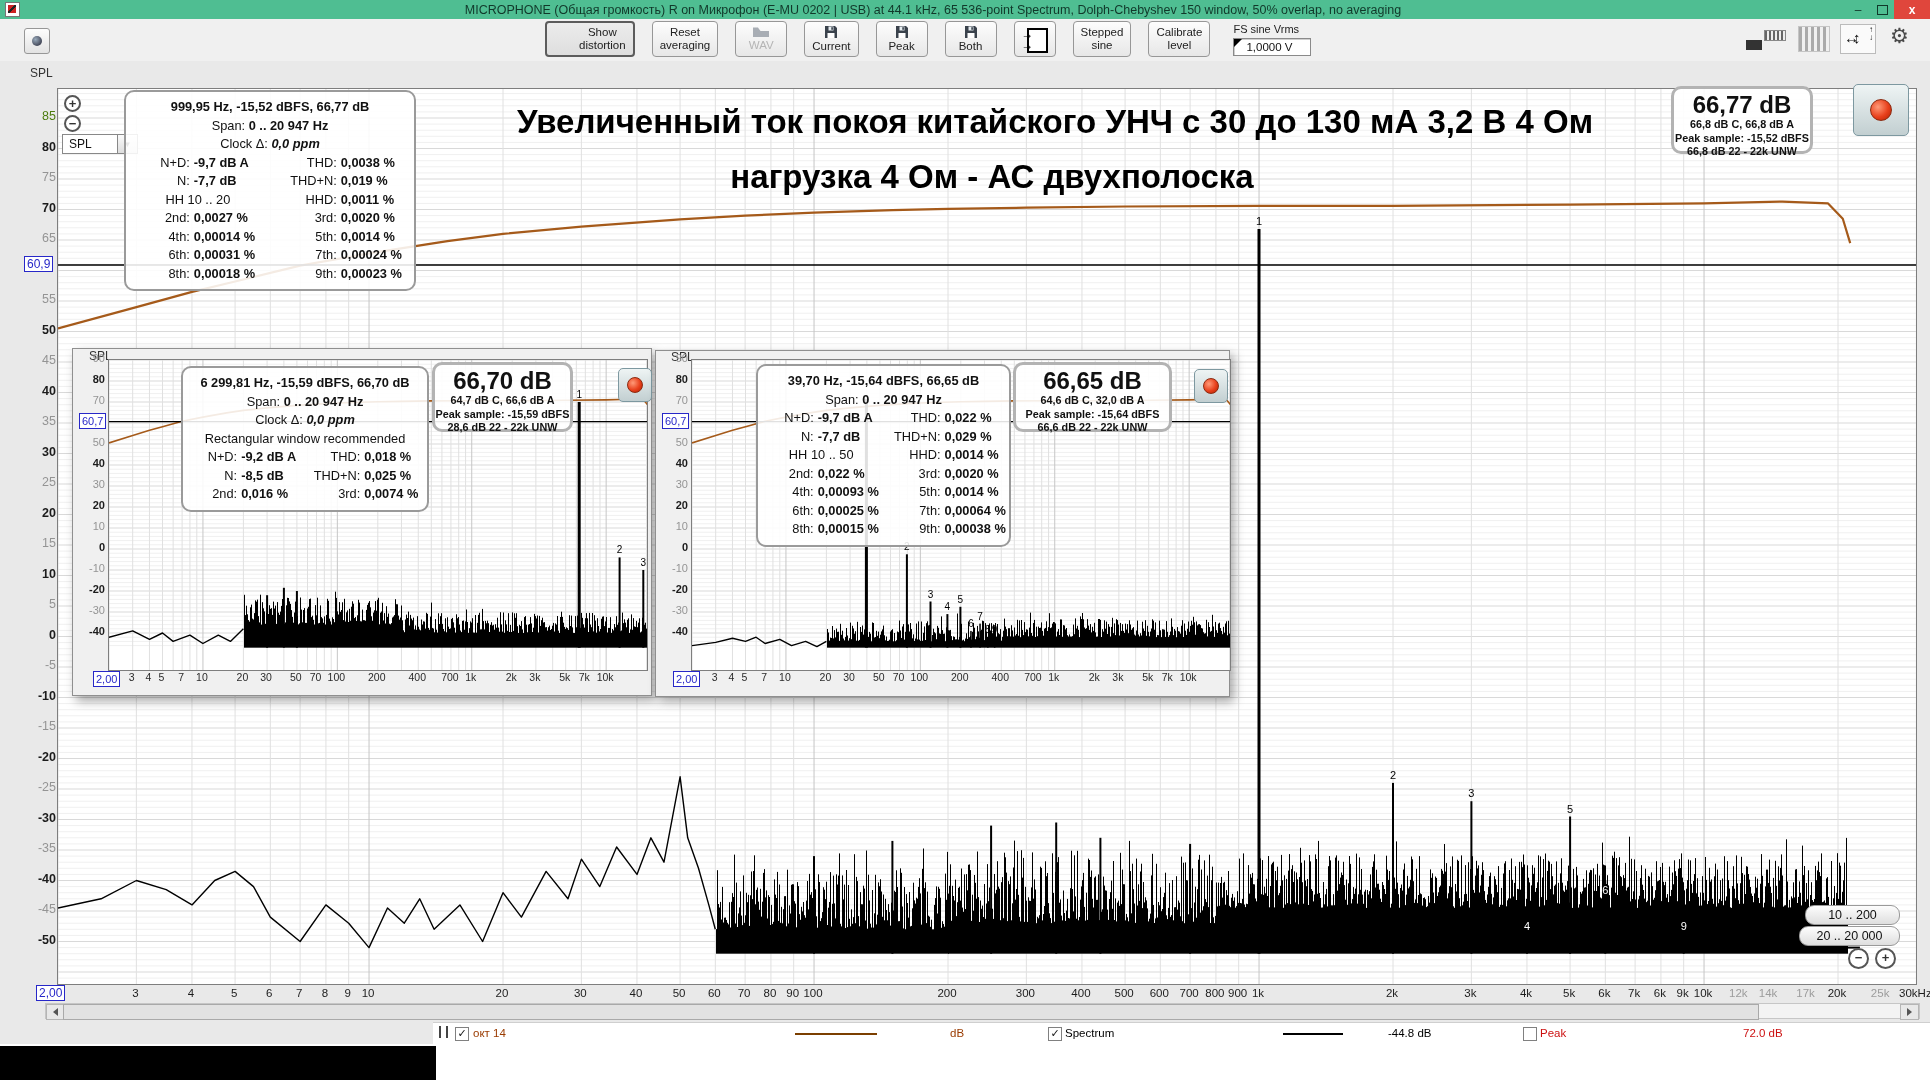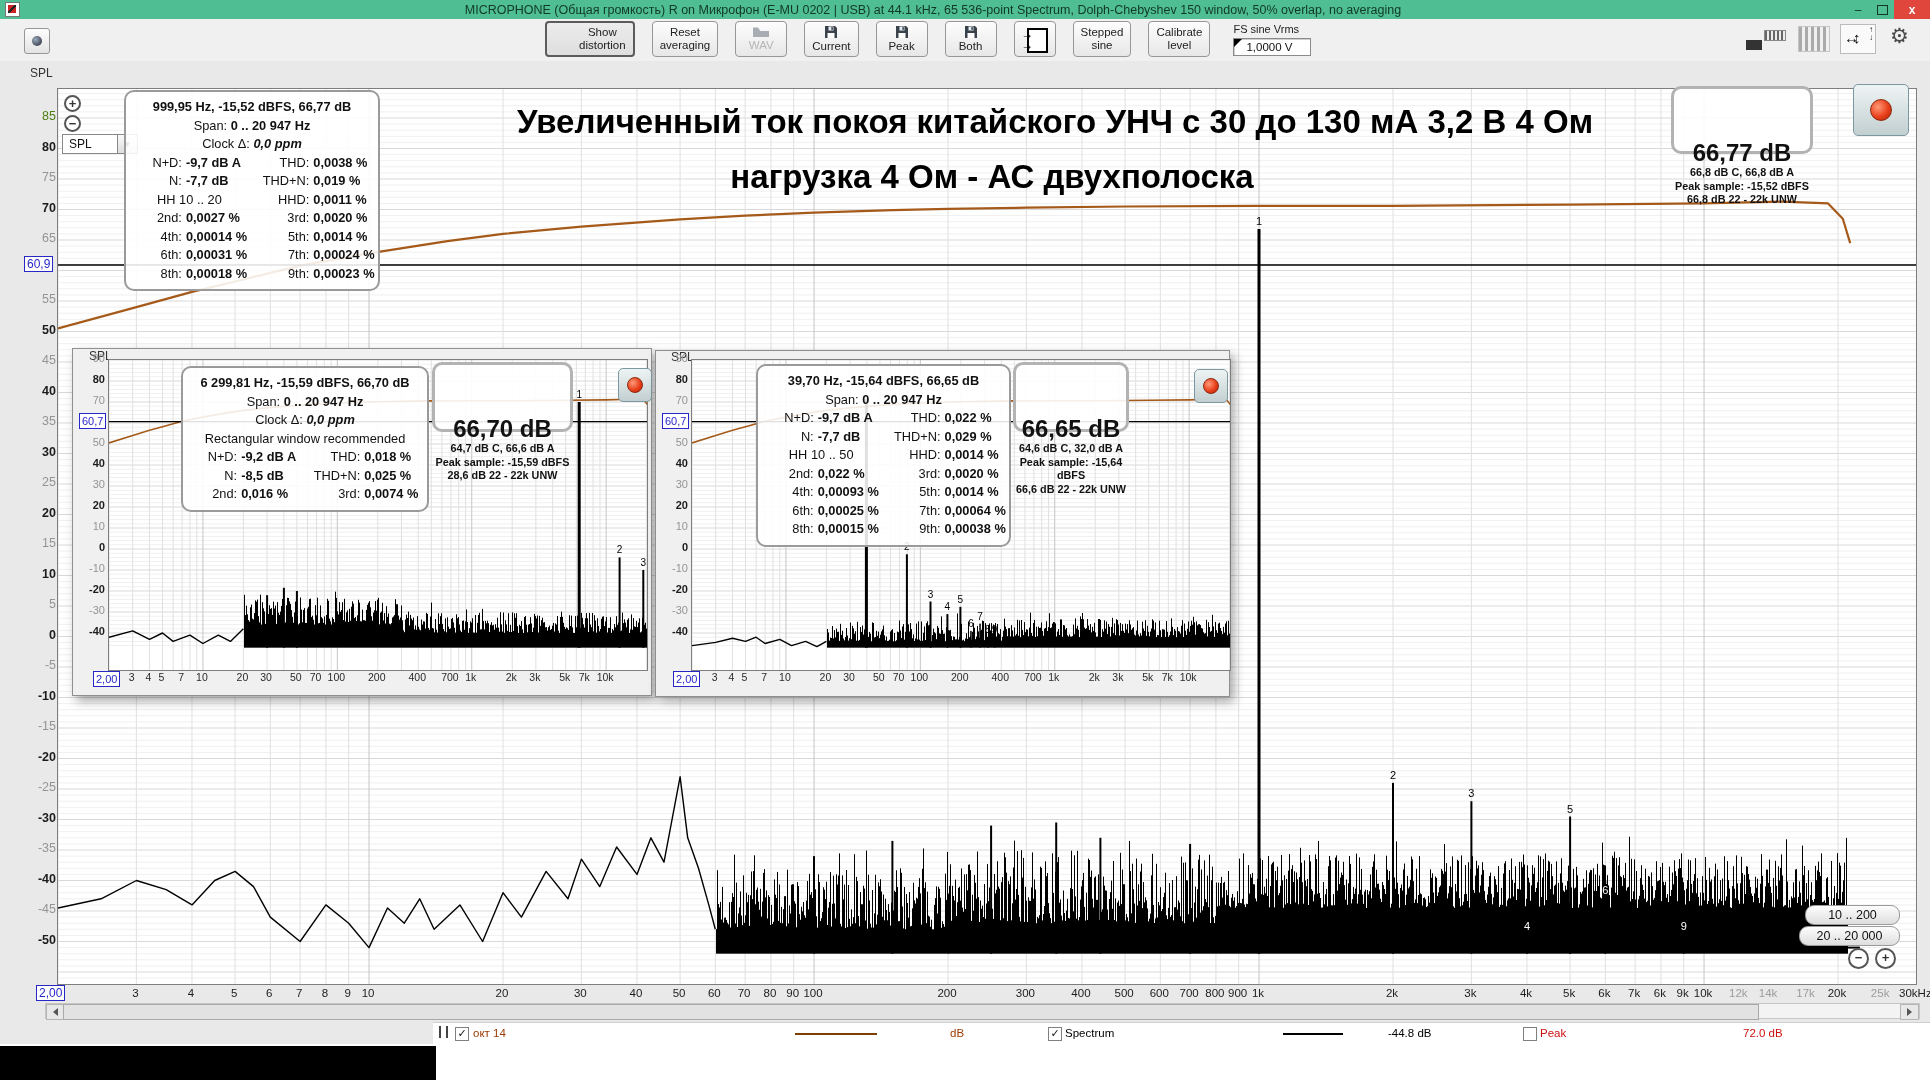--- a/index.html
+++ b/index.html
@@ -68,21 +68,21 @@
   .ipanel{background:rgba(255,255,255,0.88);border:2px solid #9a9a9a;border-radius:10px;
       font-size:12.8px;line-height:18.5px;padding:6px 8px;box-sizing:border-box;}
   .ipanel .hline{text-align:center;white-space:nowrap;}
   .ipanel .hline b{font-weight:bold;}
   .ipanel .note{text-align:center;}
   .iprow{display:flex;white-space:nowrap;}
   .iprow .l{text-align:right;padding-right:4px;box-sizing:border-box;}
   .iprow .v{font-weight:bold;text-align:left;box-sizing:border-box;}
   .dbbox{background:rgba(255,255,255,0.9);border:3px solid #b3b3b3;border-radius:10px;
       text-align:center;padding-top:2px;box-sizing:border-box;}
-  .dbbox .big{font-size:24px;font-weight:bold;line-height:27px;margin-top:48px;}
+  .dbbox .big{font-size:24px;font-weight:bold;line-height:27px;}
   .dbbox .sm{font-size:10.8px;font-weight:bold;line-height:13.5px;}
   .rec{background:linear-gradient(#eef4f4,#c2cfd1);border:1px solid #7d98a0;border-radius:5px;
       display:flex;align-items:center;justify-content:center;}
   .rec .dot{border-radius:50%;background:radial-gradient(circle at 35% 35%,#ff9a78,#e8401c 55%,#b02000);
       border:1px solid #8c2a10;}
   
   .inset{background:#f0f0f0;border:1px solid #8f8f8f;box-shadow:4px 5px 10px rgba(0,0,0,0.35);}
   .inset svg,.mainplot svg{position:absolute;left:0;top:0;}
   .isvg{background:#fff;border:1px solid #7e7e7e;}
   .iylab{font-size:11px;width:28px;text-align:right;pointer-events:none;}
@@ -504,21 +504,21 @@
       <div class="arr">▼</div>
     </div>
   </div>
 
   <div class="abs cursor-box" style="left:24px;top:256px;">60,9</div>
   <div class="abs cursor-box" style="left:36px;top:985px;">2,00</div>
 
   <div class="abs annot" style="left:1055px;top:103px;">Увеличенный ток покоя китайского УНЧ с 30 до 130 мА 3,2 В 4 Ом</div>
   <div class="abs annot" style="left:992px;top:158px;">нагрузка 4 Ом - АС двухполоска</div>
 
-  <div class="abs ipanel" id="p-main" style="left:124px;top:90px;width:256px;">
+  <div class="abs ipanel" id="p-main" style="left:124px;top:90px;width:292px;">
       <div class="hline" style="font-weight: bold;"><b>999,95 Hz, -15,52 dBFS, 66,77 dB</b></div>
       <div class="hline"><span>Span: </span><b>0 .. 20 947 Hz</b></div>
       <div class="hline"><span>Clock Δ: </span><b style="font-style: italic;">0,0 ppm</b></div>
       <div class="iprow">
         <div class="l" style="width: 22%;">N+D:</div>
         <div class="v" style="width: 25%;">-9,7 dB A</div>
         <div class="l" style="width: 29%;">THD:</div>
         <div class="v" style="width: 24%;">0,0038 %</div>
       </div>
       <div class="iprow">
@@ -972,21 +972,21 @@
           <div class="l" style="width: 29%;">7th:</div>
           <div class="v" style="width: 24%;">0,00064 %</div>
         </div>
         <div class="iprow">
           <div class="l" style="width: 22%;">8th:</div>
           <div class="v" style="width: 25%;">0,00015 %</div>
           <div class="l" style="width: 29%;">9th:</div>
           <div class="v" style="width: 24%;">0,00038 %</div>
         </div>
       </div>
-    <div class="abs dbbox" id="db-inset2" style="left:357px;top:11px;width:116px;height:70px;">
+    <div class="abs dbbox" id="db-inset2" style="left:357px;top:11px;width:159px;height:70px;">
         <div class="big">66,65 dB</div>
         <div class="sm">64,6 dB C, 32,0 dB A</div>
         <div class="sm">Peak sample: -15,64 dBFS</div>
         <div class="sm">66,6 dB 22 - 22k UNW</div>
       </div>
     <div class="abs rec" style="left:538px;top:18px;width:32px;height:32px;">
       <div class="dot" style="width:14px;height:14px;"></div>
       </div>
   </div>
 

